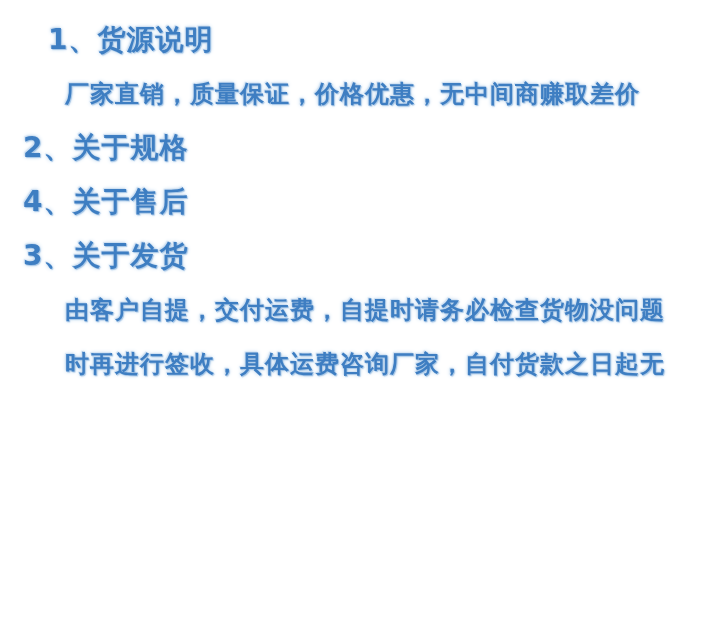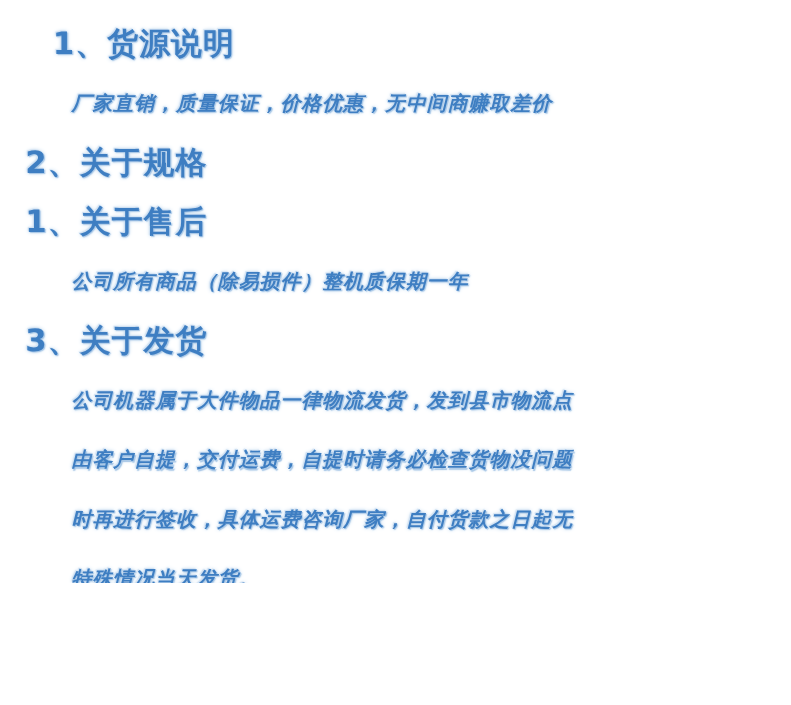--- a/index.html
+++ b/index.html
@@ -25,46 +25,42 @@
   }
   .heading {
     font-size: 28px;
     padding-left: 23px;
     letter-spacing: 1px;
   }
   .heading.first {
     padding-left: 48px;
   }
   .body-line {
-    font-size: 18px;
+    font-size: 24px;
     padding-left: 65px;
     letter-spacing: 1px;
-    font-style: italic;
   }
 </style>
 </head>
 <body>
 
 <div class="doc" style="color: rgb(62, 126, 194); background: rgb(255, 255, 255);">
 
   <div class="section">
     <div class="line heading first">1、货源说明</div>
     <div class="line body-line">厂家直销，质量保证，价格优惠，无中间商赚取差价</div>
   </div>
 
   <div class="section">
     <div class="line heading">2、关于规格</div>
   </div>
 
   <div class="section">
-    <div class="line heading">1、关于售后</div>
-    <div class="line body-line">公司所有商品（除易损件）整机质保期一年</div>
+    <div class="line heading">4、关于售后</div>
   </div>
 
   <div class="section">
     <div class="line heading">3、关于发货</div>
-    <div class="line body-line">公司机器属于大件物品一律物流发货，发到县市物流点</div>
     <div class="line body-line">由客户自提，交付运费，自提时请务必检查货物没问题</div>
     <div class="line body-line">时再进行签收，具体运费咨询厂家，自付货款之日起无</div>
-    <div class="line body-line">特殊情况当天发货。</div>
   </div>
 
 </div>
 
 </body></html>

